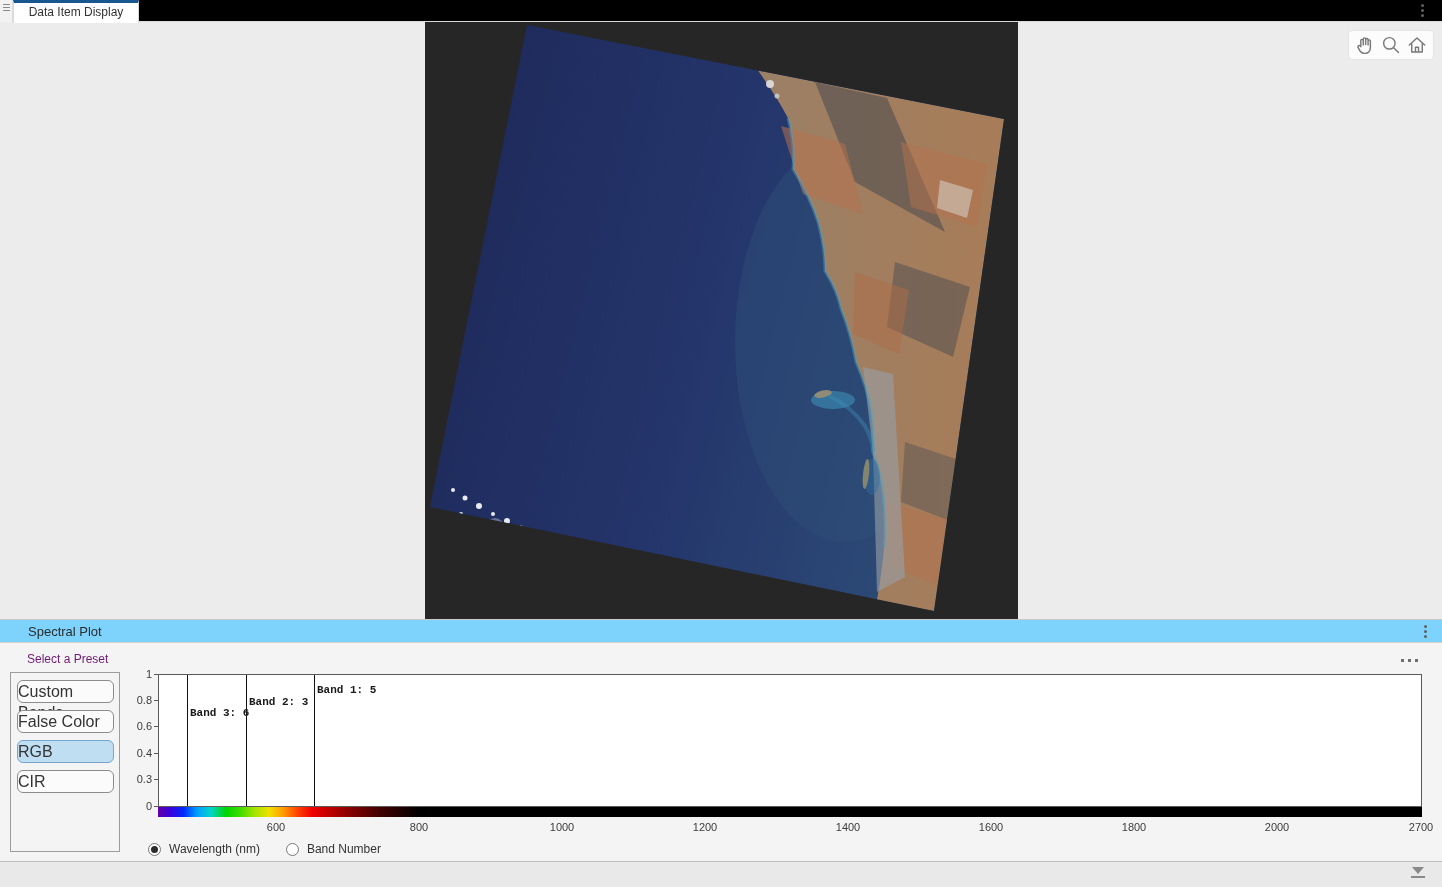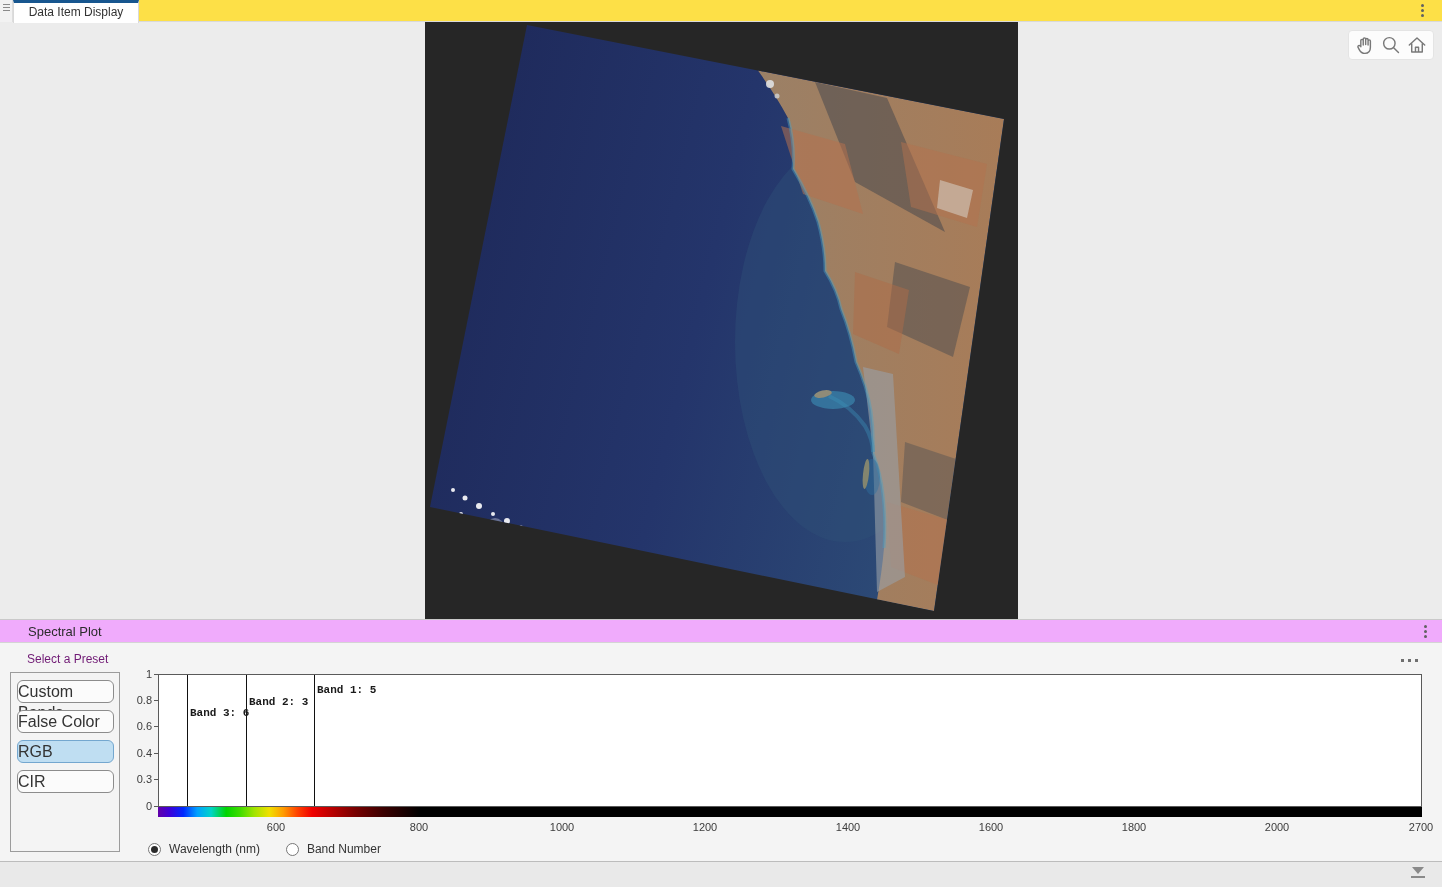--- a/index.html
+++ b/index.html
@@ -2,21 +2,21 @@
 <html><head>
 <meta charset="utf-8">
 <style>
   * { margin:0; padding:0; box-sizing:border-box; }
   html,body { width:1442px; height:887px; overflow:hidden; background:#fff;
               font-family:"Liberation Sans", sans-serif; }
   .app { position:relative; width:1442px; height:887px; background:#ececec; }
 
   
   .tabbar { position:absolute; left:0; top:0; width:1442px; height:22px;
-            background:#fde047; border-bottom:1px solid #d9d9d9; z-index:5; }
+            background:#000000; border-bottom:1px solid #d9d9d9; z-index:5; }
   .grip-strip { position:absolute; left:0; top:0; width:13px; height:22px;
                 background:#f2f2f2; border-right:1px solid #ddd; }
   .grip-icon { position:absolute; left:3px; top:4px; width:7px; }
   .grip-icon i { display:block; height:1px; background:#8a8a8a; margin-bottom:2px; }
   .tab { position:absolute; left:13px; top:0; width:126px; height:23px;
          background:#ffffff; border-top:3px solid #17568f;
          border-left:1px solid #d9d9d9; border-right:1px solid #d9d9d9;
          font-size:12px; color:#333; text-align:center; line-height:18px; z-index:6; }
   .kebab { width:4px; display:flex; flex-direction:column; align-items:center; gap:2px; cursor:pointer; }
   .kebab i { width:3px; height:3px; border-radius:50%; background:#616161; }
@@ -29,21 +29,21 @@
                 background:#262626; }
   .axes-toolbar { position:absolute; right:8px; top:8px; height:30px; padding:2px 4px;
                   background:#fcfcfc; border:1px solid #e4e4e4; border-radius:4px;
                   display:flex; align-items:center; gap:2px; }
   .tool-btn { width:24px; height:24px; display:flex; align-items:center; justify-content:center;
               border-radius:3px; cursor:pointer; }
   .tool-btn svg { stroke:#787878; fill:none; stroke-width:1.3; stroke-linecap:round; stroke-linejoin:round; }
 
   
   .spectral-panel { position:absolute; left:0; top:620px; width:1442px; height:241px; background:#f4f4f4; }
-  .sp-header { position:absolute; left:0; top:0; width:1442px; height:23px; background:#f0abfc;
+  .sp-header { position:absolute; left:0; top:0; width:1442px; height:23px; background:#7dd3fc;
                border-bottom:1px solid #d4d4d4; }
   .sp-title { position:absolute; left:28px; top:4px; font-size:13px; color:#2b2b2b; }
   .kebab.sp-kebab { position:absolute; right:15px; top:5px; }
 
   .preset-label { position:absolute; left:27px; top:32px; font-size:12px; color:#701a75; }
   .preset-box { position:absolute; left:10px; top:52px; width:110px; height:180px;
                 border:1px solid #9c9c9c; background:#f4f4f4; }
   .preset-btn { position:absolute; left:6px; width:97px; height:23px;
                 border:1px solid #8c8c8c; border-radius:6px; background:#fbfbfb;
                 font-size:16px; color:#333; text-align:left; line-height:21px; cursor:pointer; }

